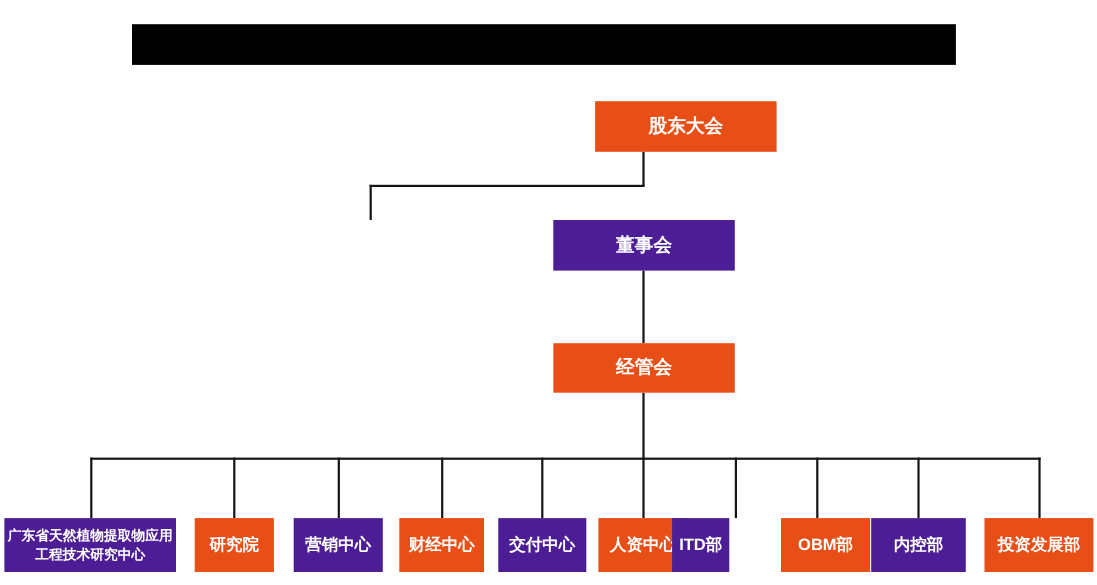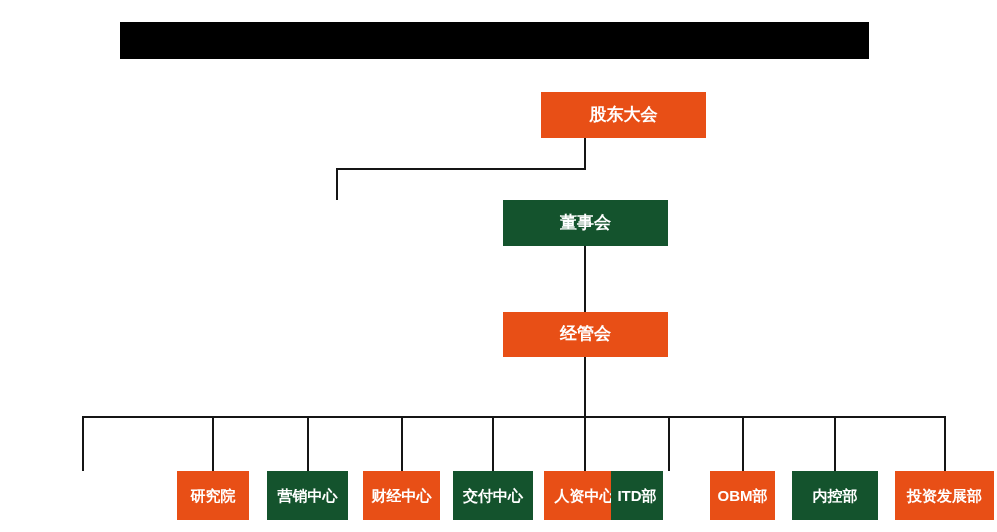--- a/index.html
+++ b/index.html
@@ -53,35 +53,35 @@
     display: flex;
     align-items: center;
     justify-content: center;
     text-align: center;
     color: #ffffff;
     font-weight: bold;
     box-sizing: border-box;
     line-height: 1.3;
   }
   .primary   { background: #E84F16; }
-  .secondary { background: #14532d; }
+  .secondary { background: #4c1d95; }
   .lvl { width: 165px; height: 46px; font-size: 17px; }
   .n-shareholders { left: 503px; top: 92px; margin-left: 38px; }
   .n-supervisors  { left: 254px; top: 200px; width: 166px; }
   .n-directors    { left: 503px; top: 200px; }
   .n-management   { left: 503px; top: 312px; height: 45px; }
   .dept { top: 471px; height: 49px; font-size: 15px; }
   .b0 { left: 4px;   width: 156px; font-size: 12.5px; padding: 0 3px; }
   .b1 { left: 177px; width: 72px; }
   .b2 { left: 267px; width: 81px; }
   .b3 { left: 363px; width: 77px; }
   .b4 { left: 453px; width: 80px; }
   .b5 { left: 544px; width: 81px; }
   .b6 { left: 611px; width: 52px; }
-  .b7 { left: 710px; width: 65px; }
+  .b7 { left: 710px; width: 81px; }
   .b8 { left: 792px; width: 86px; }
   .b9 { left: 895px; width: 99px; }
 </style>
 </head>
 <body>
 
 <div class="canvas">
 
   <div class="redact-bar"></div>
 
@@ -107,20 +107,23 @@
   </div>
 
   <div class="node lvl secondary n-directors">
     <span>董事会</span>
   </div>
 
   <div class="node lvl primary n-management">
     <span>经管会</span>
   </div>
 
+  <div class="node dept secondary b0">
+    <span>广东省天然植物提取物应用工程技术研究中心</span>
+  </div>
   <div class="node dept primary b1">
     <span>研究院</span>
   </div>
   <div class="node dept secondary b2">
     <span>营销中心</span>
   </div>
   <div class="node dept primary b3">
     <span>财经中心</span>
   </div>
   <div class="node dept secondary b4">

